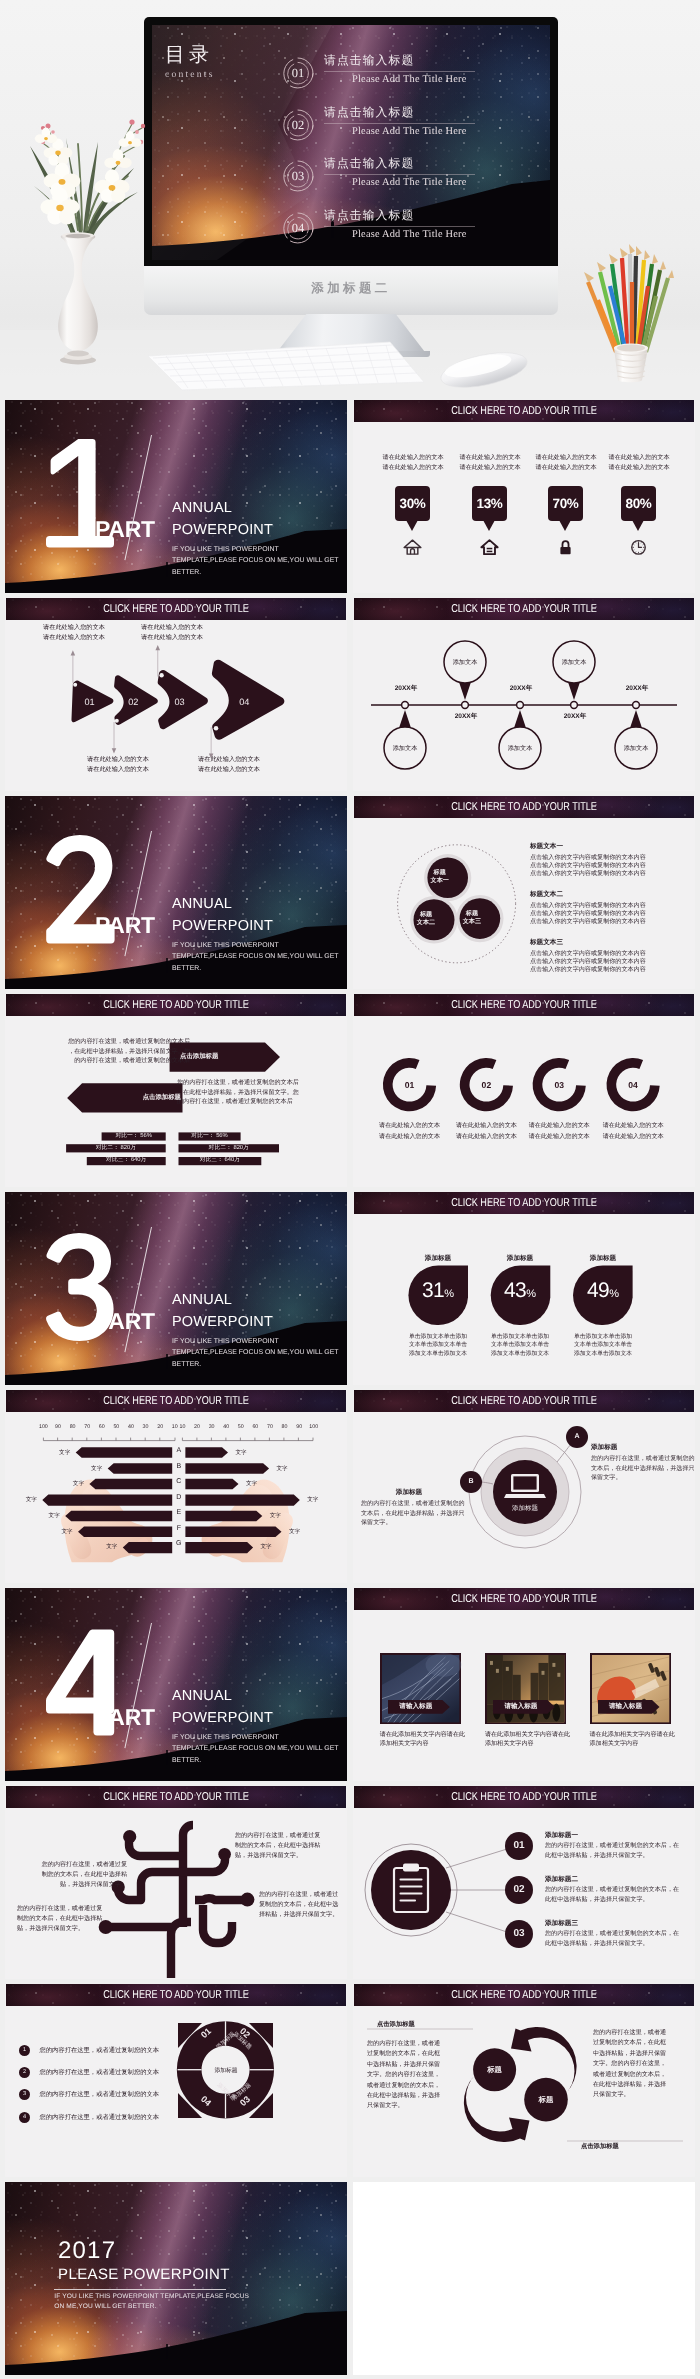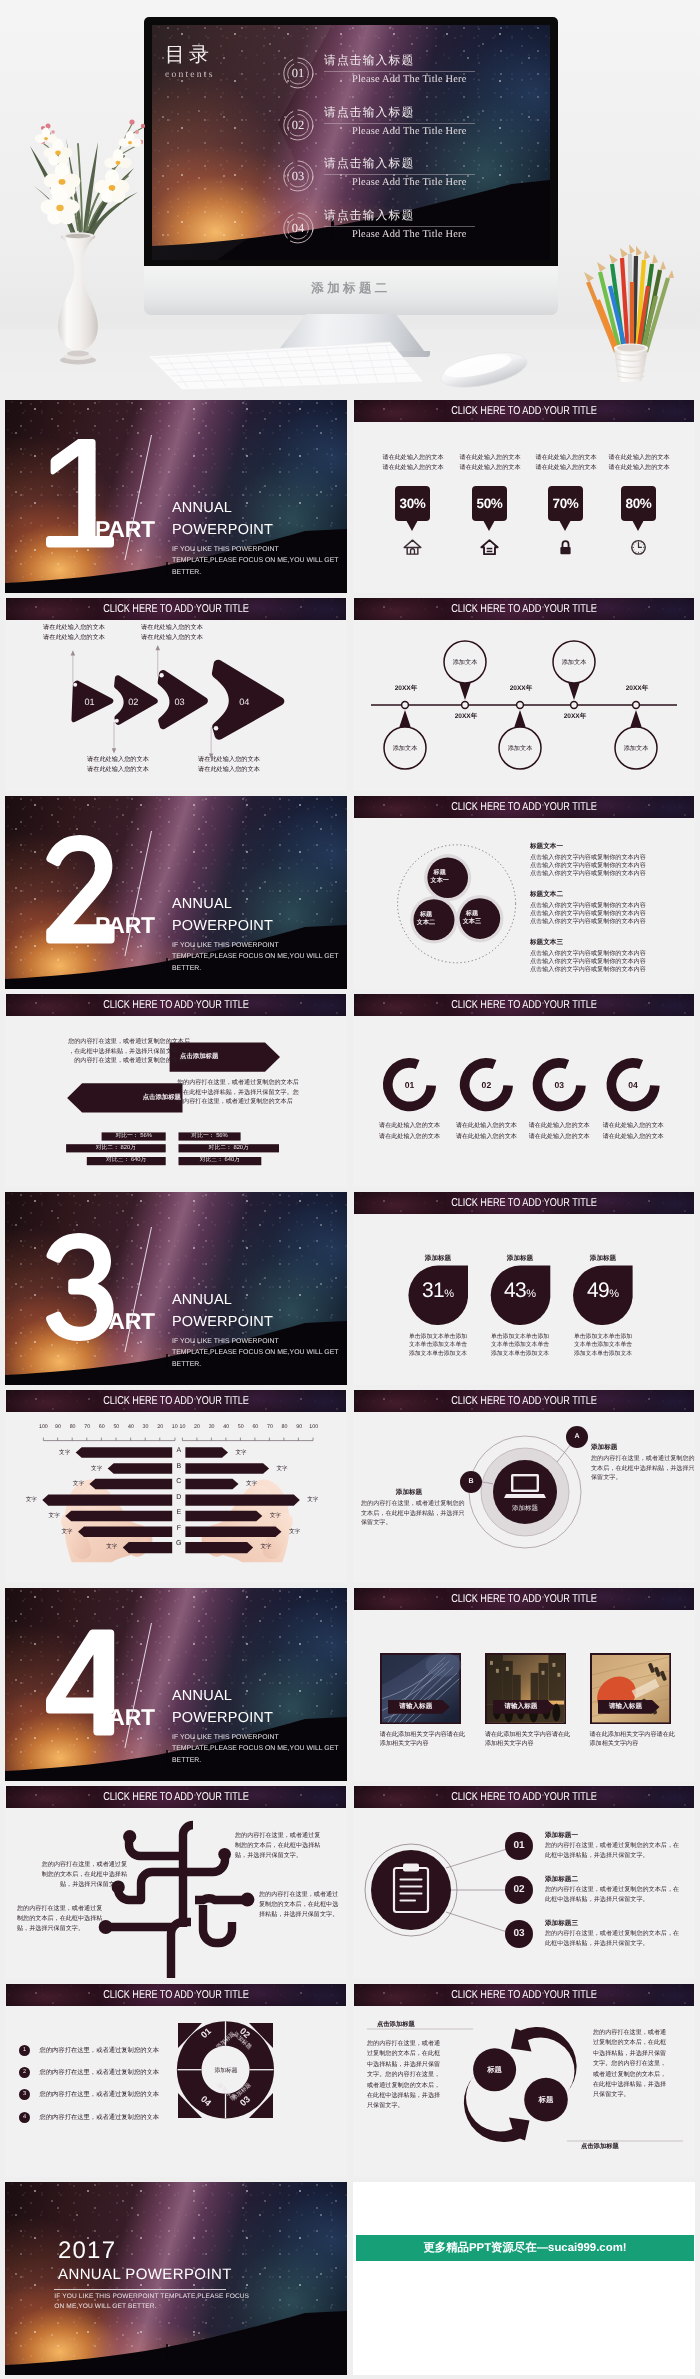--- a/index.html
+++ b/index.html
@@ -641,21 +641,21 @@
         <path d="M5.6 13.3 L5.6 22.4 L20.4 22.4 L20.4 13.3" fill="none" stroke="#3a2c33" stroke-width="2" stroke-linejoin="round"></path>
         <path d="M10.3 22.4 L10.3 17.6 A2.7 2.7 0 0 1 15.7 17.6 L15.7 22.4" fill="none" stroke="#3a2c33" stroke-width="1.9"></path>
       </svg>
     </div>
     <div class="pin-col" style="left:119px">
       <div class="pin-lines">
         <div>请在此处输入您的文本</div>
         <div>请在此处输入您的文本</div>
       </div>
       <div class="pin">
-        <span>50%</span>
+        <span>13%</span>
         <i class="pin-tail"></i>
       </div>
       <svg class="picon" width="19" height="18" viewBox="0 0 26 25">
         <path d="M13 3 L24.3 12.9 L20.6 12.9 L20.6 22.4 L5.4 22.4 L5.4 12.9 L1.7 12.9 Z" fill="none" stroke="#2a1720" stroke-width="2.6" stroke-linejoin="round"></path>
         <rect x="9.1" y="13.6" width="7.8" height="2.1" fill="#2a1720"></rect>
         <rect x="9.1" y="17.6" width="7.8" height="2.1" fill="#2a1720"></rect>
       </svg>
     </div>
     <div class="pin-col" style="left:195px">
       <div class="pin-lines">
@@ -1562,28 +1562,25 @@
 
 <div class="slide dark" style="left:5px;top:1782px">
   <div class="galaxybg psky">
     <div class="stars1"></div>
     <div class="stars2"></div>
     <div class="stars3"></div>
   </div>
   <div class="phill"></div>
   <div class="pperson"></div>
   <div class="endyear">2017</div>
-  <div class="endann">ANNUAL POWERPOINT</div>
+  <div class="endann">PLEASE POWERPOINT</div>
   <div class="endrule"></div>
   <div class="endsub">
     <div>IF YOU LIKE THIS POWERPOINT TEMPLATE,PLEASE FOCUS</div>
     <div>ON ME,YOU WILL GET BETTER.</div>
   </div>
 </div>
 
 <div class="slide promo" style="left:353px;top:1782px">
-  <div class="promo-top">
-    <span>更多精品PPT资源尽在—sucai999.com!</span>
-  </div>
 </div>
 
 </div>
 </div>
 
 </body></html>

